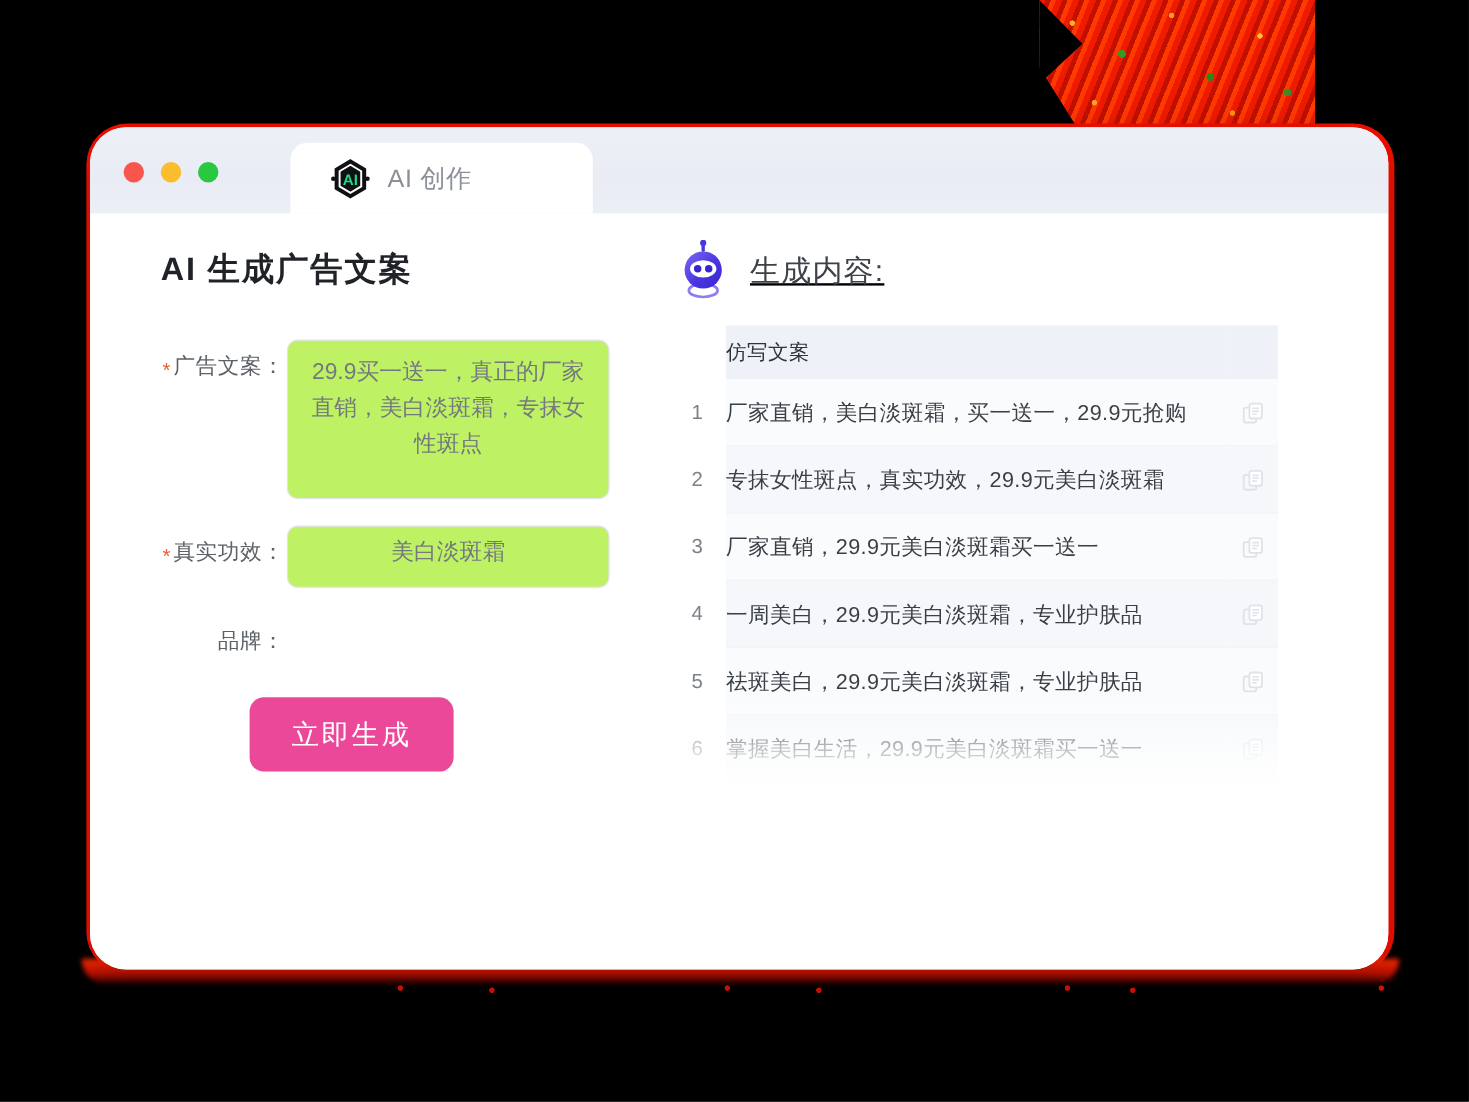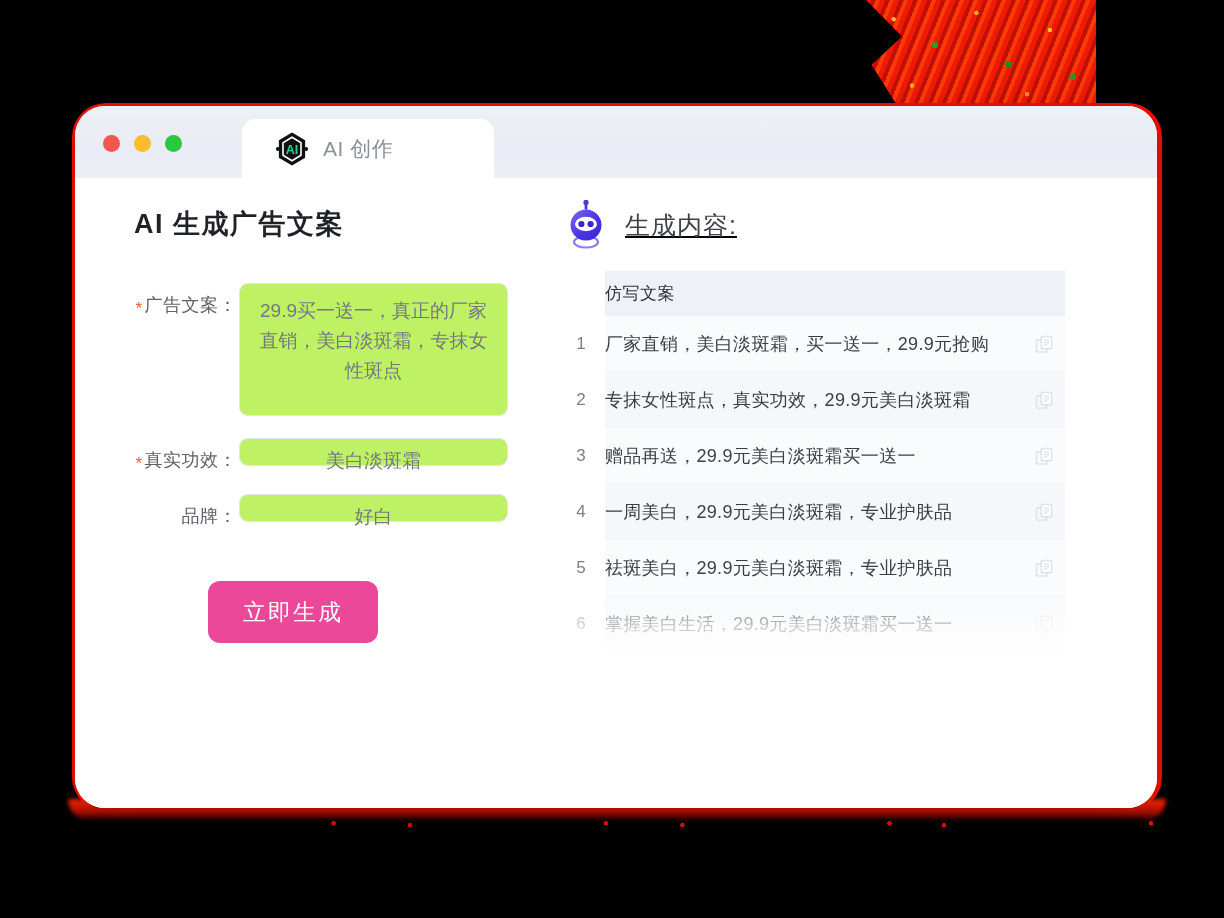--- a/index.html
+++ b/index.html
@@ -185,21 +185,21 @@
     border-radius: 9px;
     background: #bef264;
     box-sizing: border-box;
     font-size: 19px;
     color: #74797f;
     padding: 12px 16px;
     line-height: 1.58;
     text-align: center;
   }
   .input-box.area { height: 133px; overflow: hidden; }
-  .input-box.single { height: 28px; padding: 10px 16px; line-height: 24px; }
+  .input-box.single { height: 52px; padding: 10px 16px; line-height: 24px; }
 
   .generate-btn {
     position: absolute;
     left: 133px;
     top: 403px;
     width: 170px;
     height: 62px;
     border: none;
     border-radius: 12px;
     background: #ec4899;
@@ -339,21 +339,20 @@
           <div class="field-label">
             <span class="req">*</span><span>真实功效：</span>
           </div>
           <div class="input-box single">美白淡斑霜</div>
         </div>
 
         <div class="field-row">
           <div class="field-label">
             <span>品牌：</span>
           </div>
-          <div class="input-box single">好白</div>
         </div>
 
       </div>
 
       <button class="generate-btn">立即生成</button>
     </div>
 
     <div class="right">
       <div class="gen-head">
         <span>
@@ -417,21 +416,21 @@
                     <rect x="6.5" y="1.5" width="11" height="13" rx="2" fill="#ffffff" stroke="#dfe3e9" stroke-width="1.6"></rect>
                     <line x1="9" y1="5.5" x2="15" y2="5.5" stroke="#dfe3e9" stroke-width="1.4"></line>
                     <line x1="9" y1="8" x2="15" y2="8" stroke="#dfe3e9" stroke-width="1.4"></line>
                     <line x1="9" y1="10.5" x2="13" y2="10.5" stroke="#dfe3e9" stroke-width="1.4"></line>
                   </svg>
                 </span>
               </td>
             </tr>
             <tr>
               <td class="idx-c">3</td>
-              <td class="txt-c">赠品再送，29.9元美白淡斑霜买一送一</td>
+              <td class="txt-c">厂家直销，29.9元美白淡斑霜买一送一</td>
               <td class="copy-c">
                 <span class="copy-icon">
                   <svg viewBox="0 0 20 20" xmlns="http://www.w3.org/2000/svg">
                     <rect x="1.5" y="5" width="11" height="13" rx="2" fill="none" stroke="#dfe3e9" stroke-width="1.6"></rect>
                     <rect x="6.5" y="1.5" width="11" height="13" rx="2" fill="#ffffff" stroke="#dfe3e9" stroke-width="1.6"></rect>
                     <line x1="9" y1="5.5" x2="15" y2="5.5" stroke="#dfe3e9" stroke-width="1.4"></line>
                     <line x1="9" y1="8" x2="15" y2="8" stroke="#dfe3e9" stroke-width="1.4"></line>
                     <line x1="9" y1="10.5" x2="13" y2="10.5" stroke="#dfe3e9" stroke-width="1.4"></line>
                   </svg>
                 </span>

